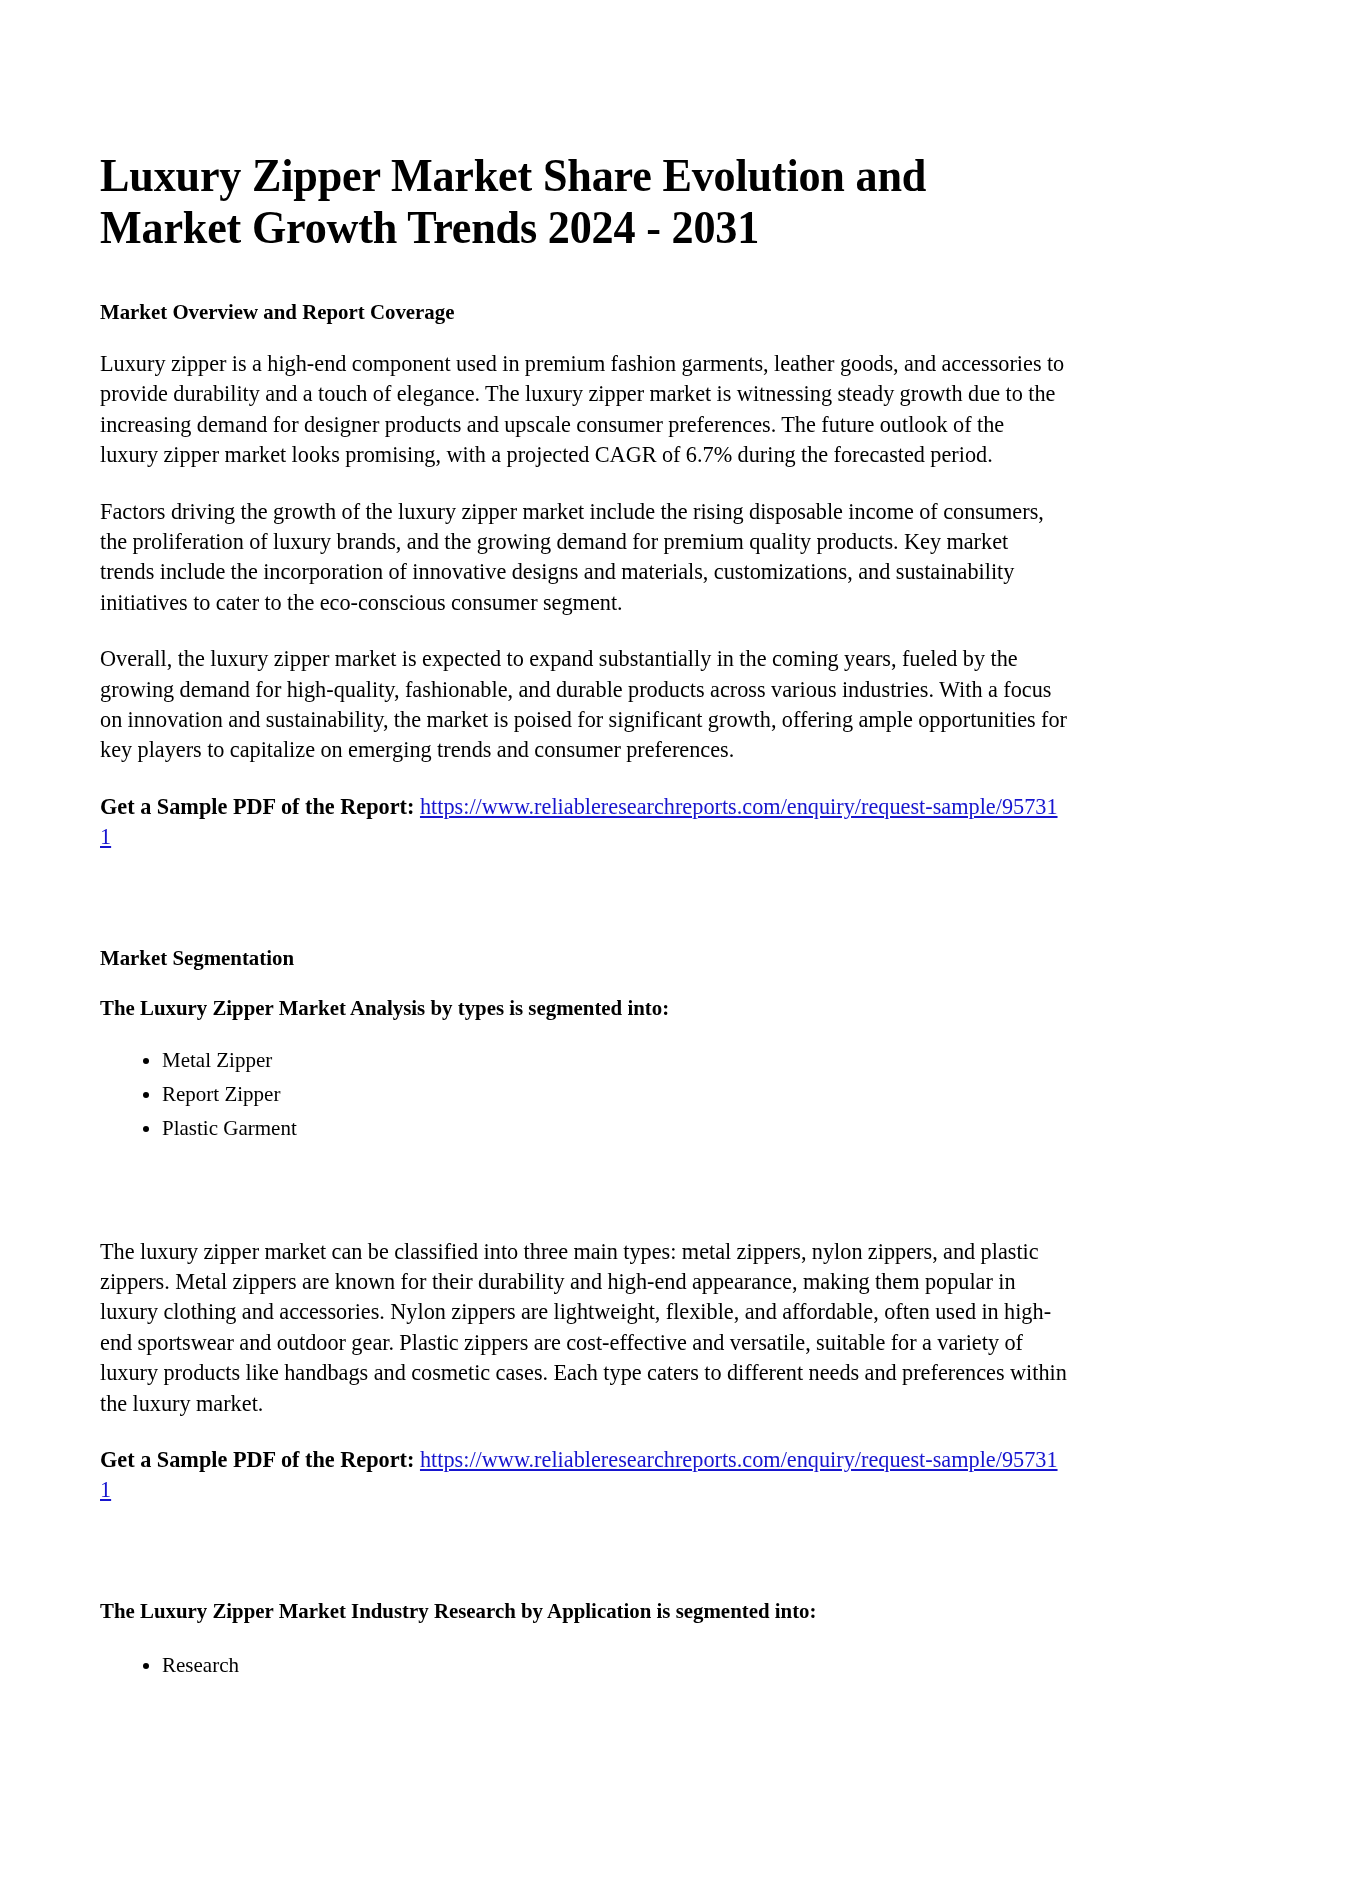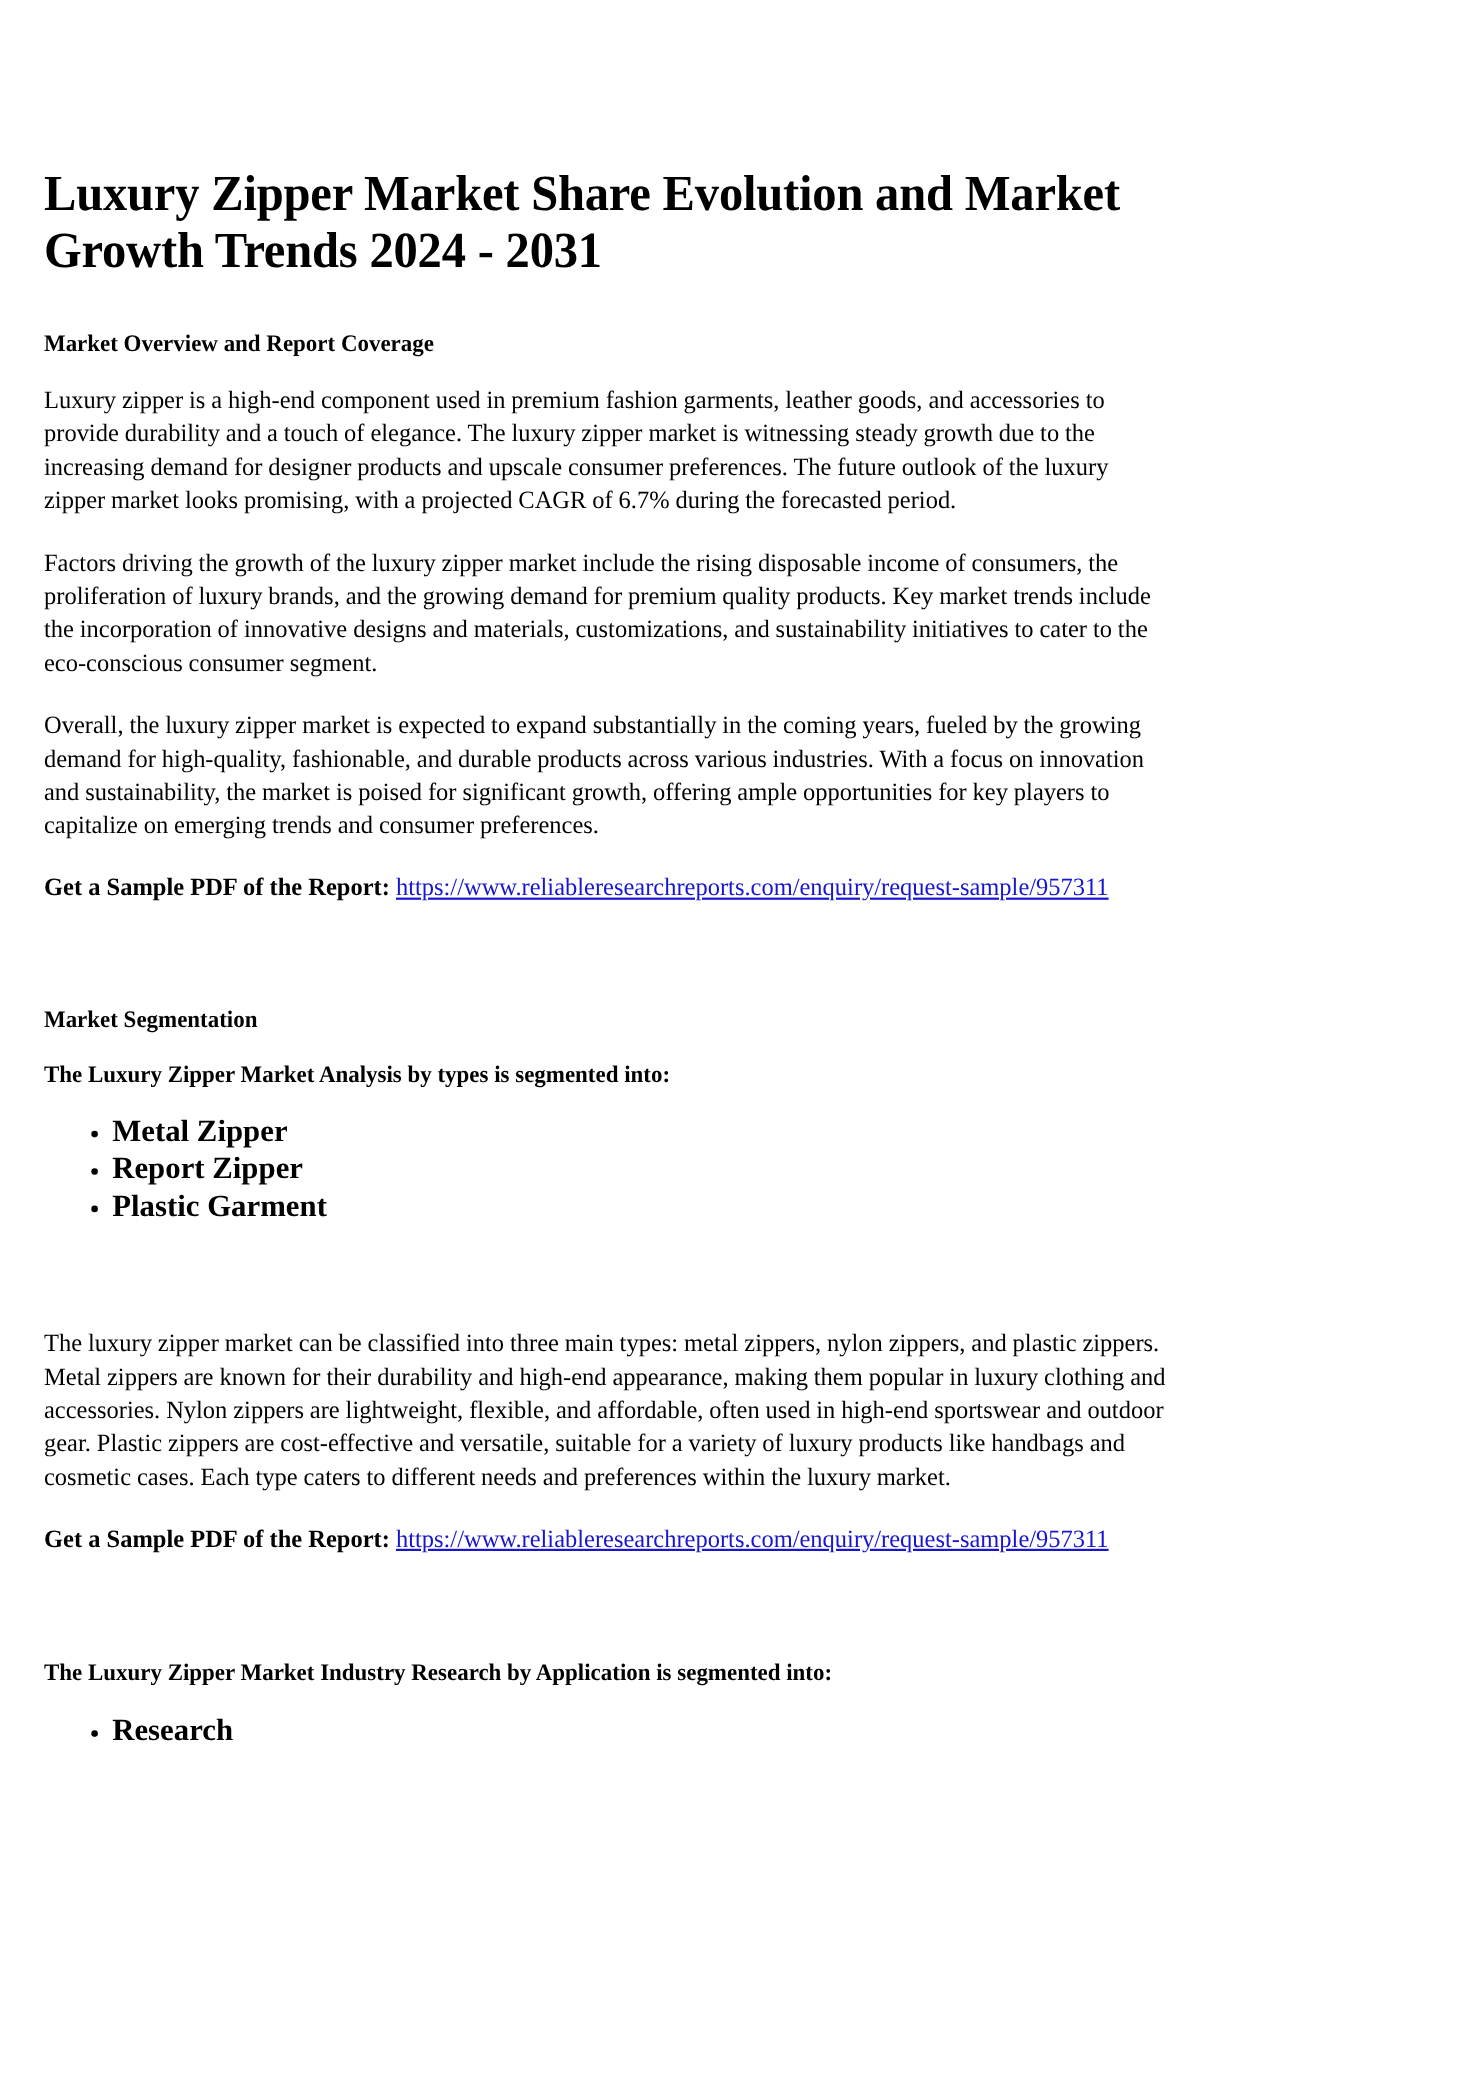--- a/index.html
+++ b/index.html
@@ -14,21 +14,21 @@
     position: relative;
     font-family: "Liberation Serif", "DejaVu Serif", serif;
     color: #000000;
     -webkit-font-smoothing: antialiased;
   }
 
   .page {
     box-sizing: border-box;
     width: 1148px;
     min-height: 1903px;
-    padding: 150px 66px 40px 40px;
+    padding: 150px 66px 40px 100px;
     background: #ffffff;
   }
 
   
   .doc-title {
     font-family: "Liberation Serif", "DejaVu Serif", serif;
     font-weight: bold;
     font-size: 46px;
     line-height: 1.12;
     letter-spacing: -0.2px;
@@ -90,23 +90,22 @@
     word-break: break-all;
     cursor: pointer;
   }
 
   
   ul.bullets {
     list-style-type: disc;
     margin: 0;
     padding: 0 0 0 62px;
     font-family: "Liberation Serif", "DejaVu Serif", serif;
-    font-size: 28px;
+    font-size: 21px;
     line-height: 34px;
-    font-weight: bold;
   }
   ul.bullets li {
     margin: 0;
     padding: 0;
   }
   ul.bullets li::marker {
     font-size: 21px;
   }
 
   

